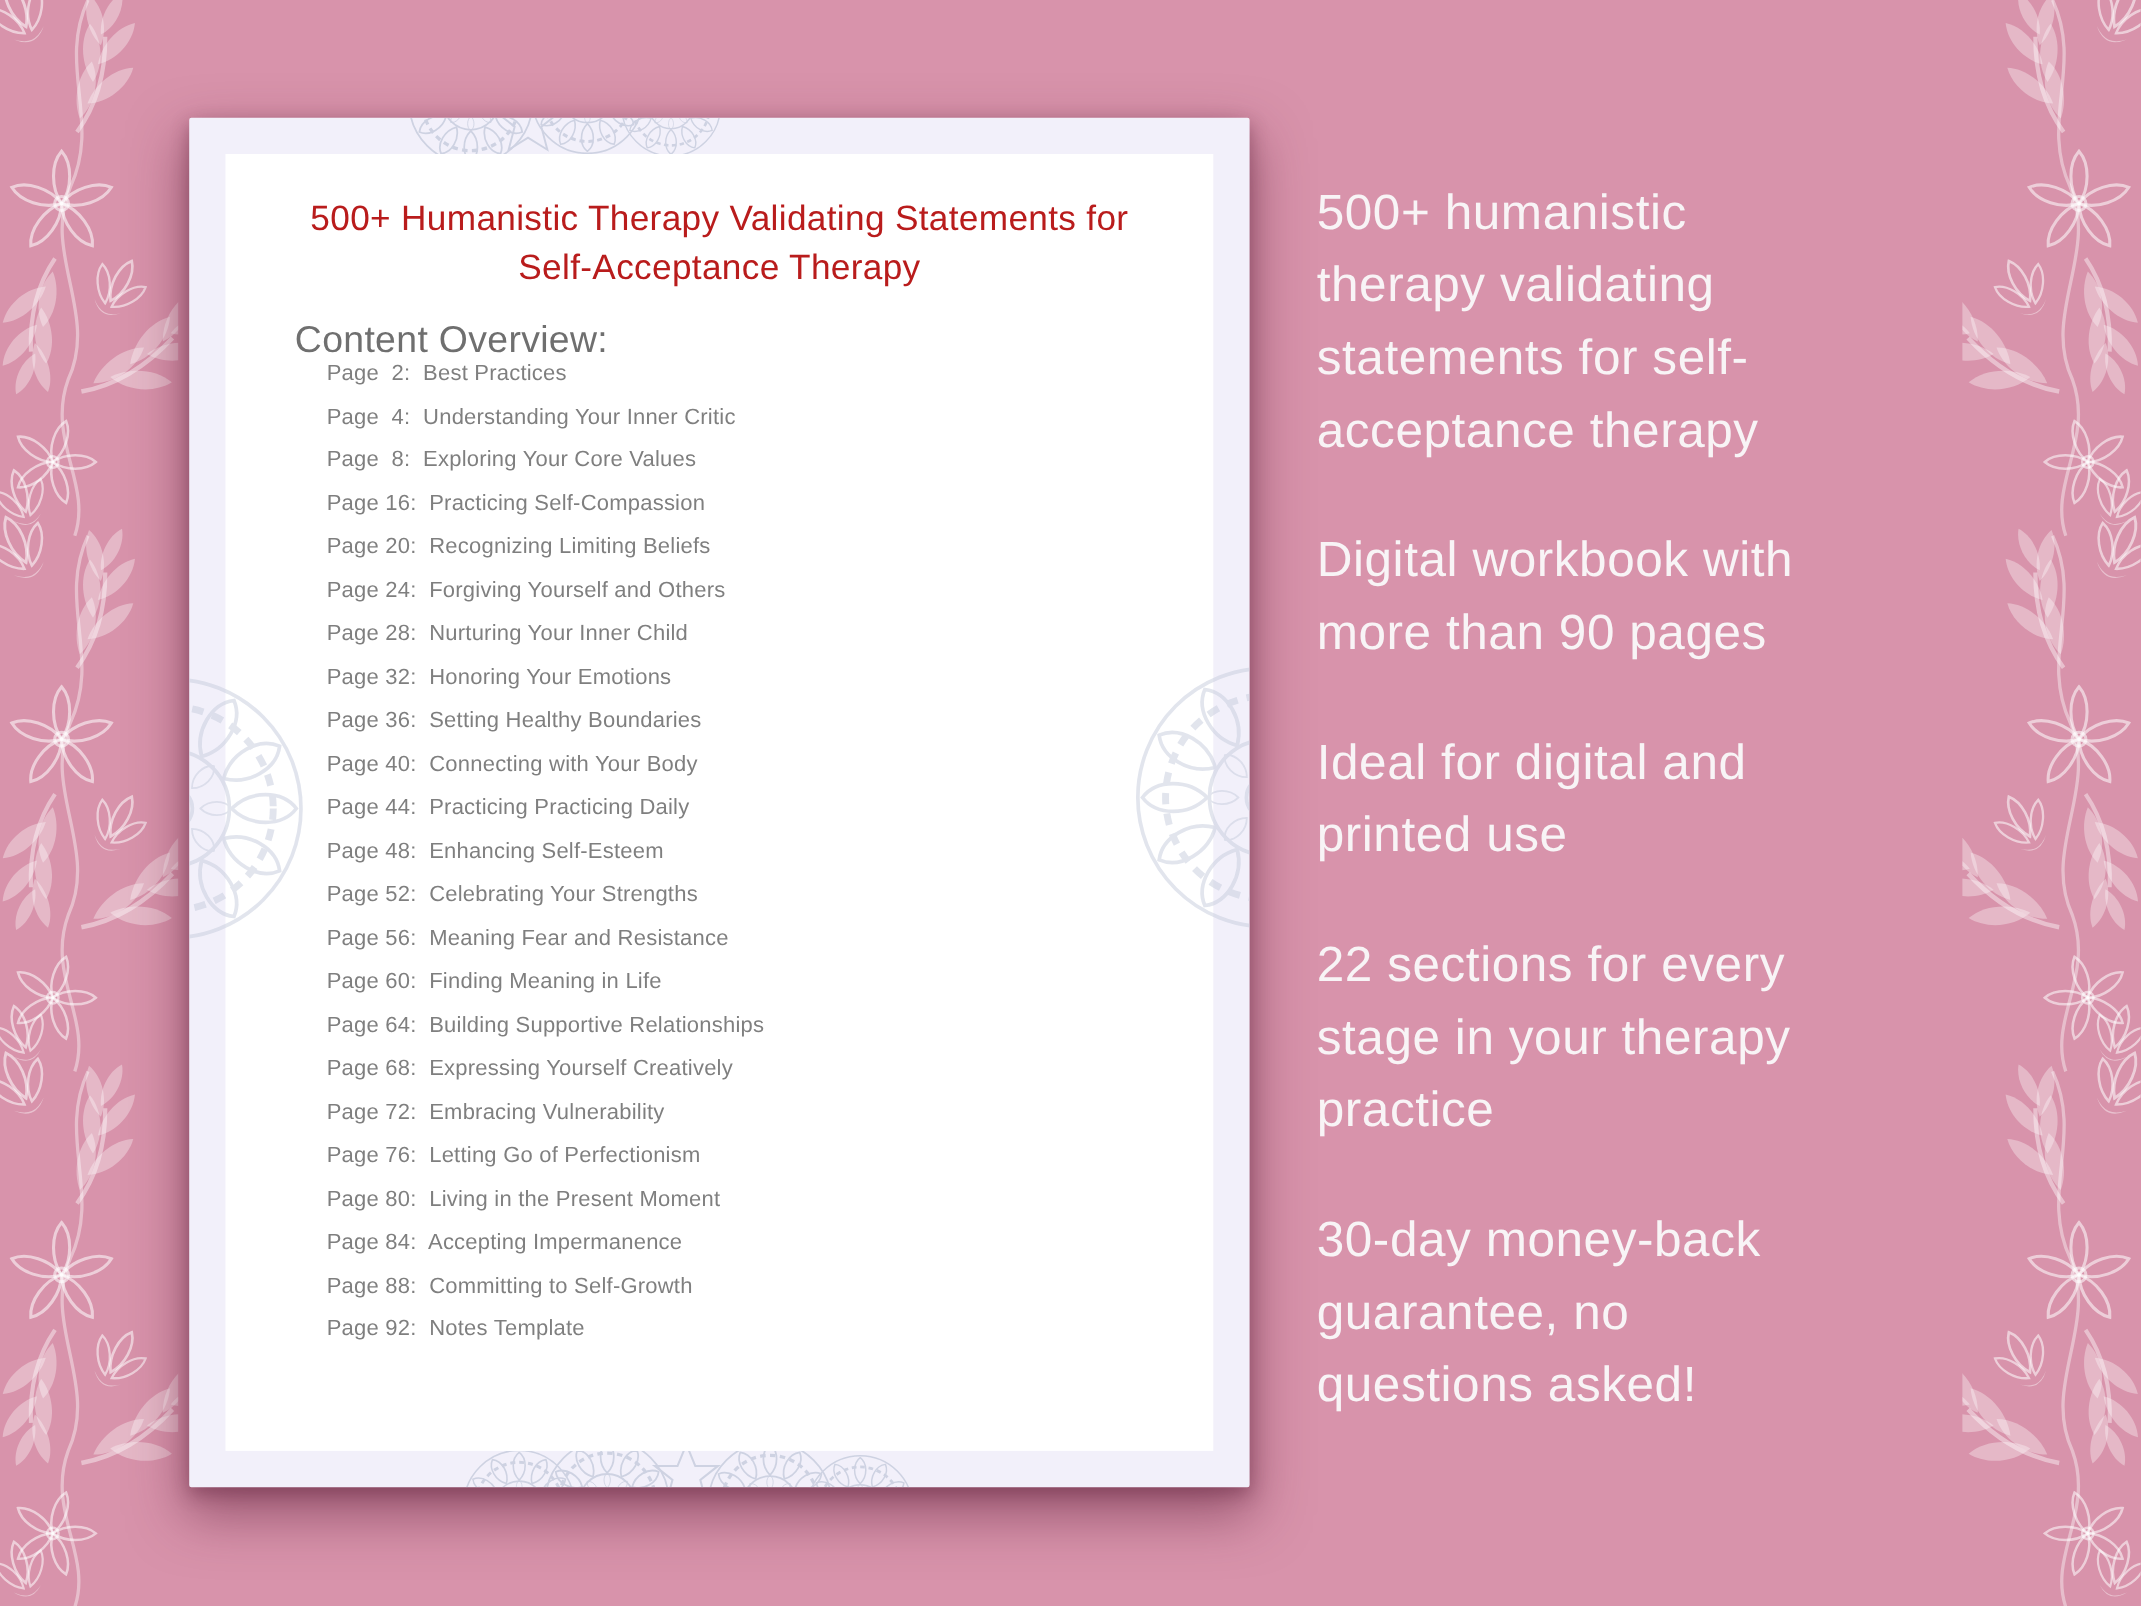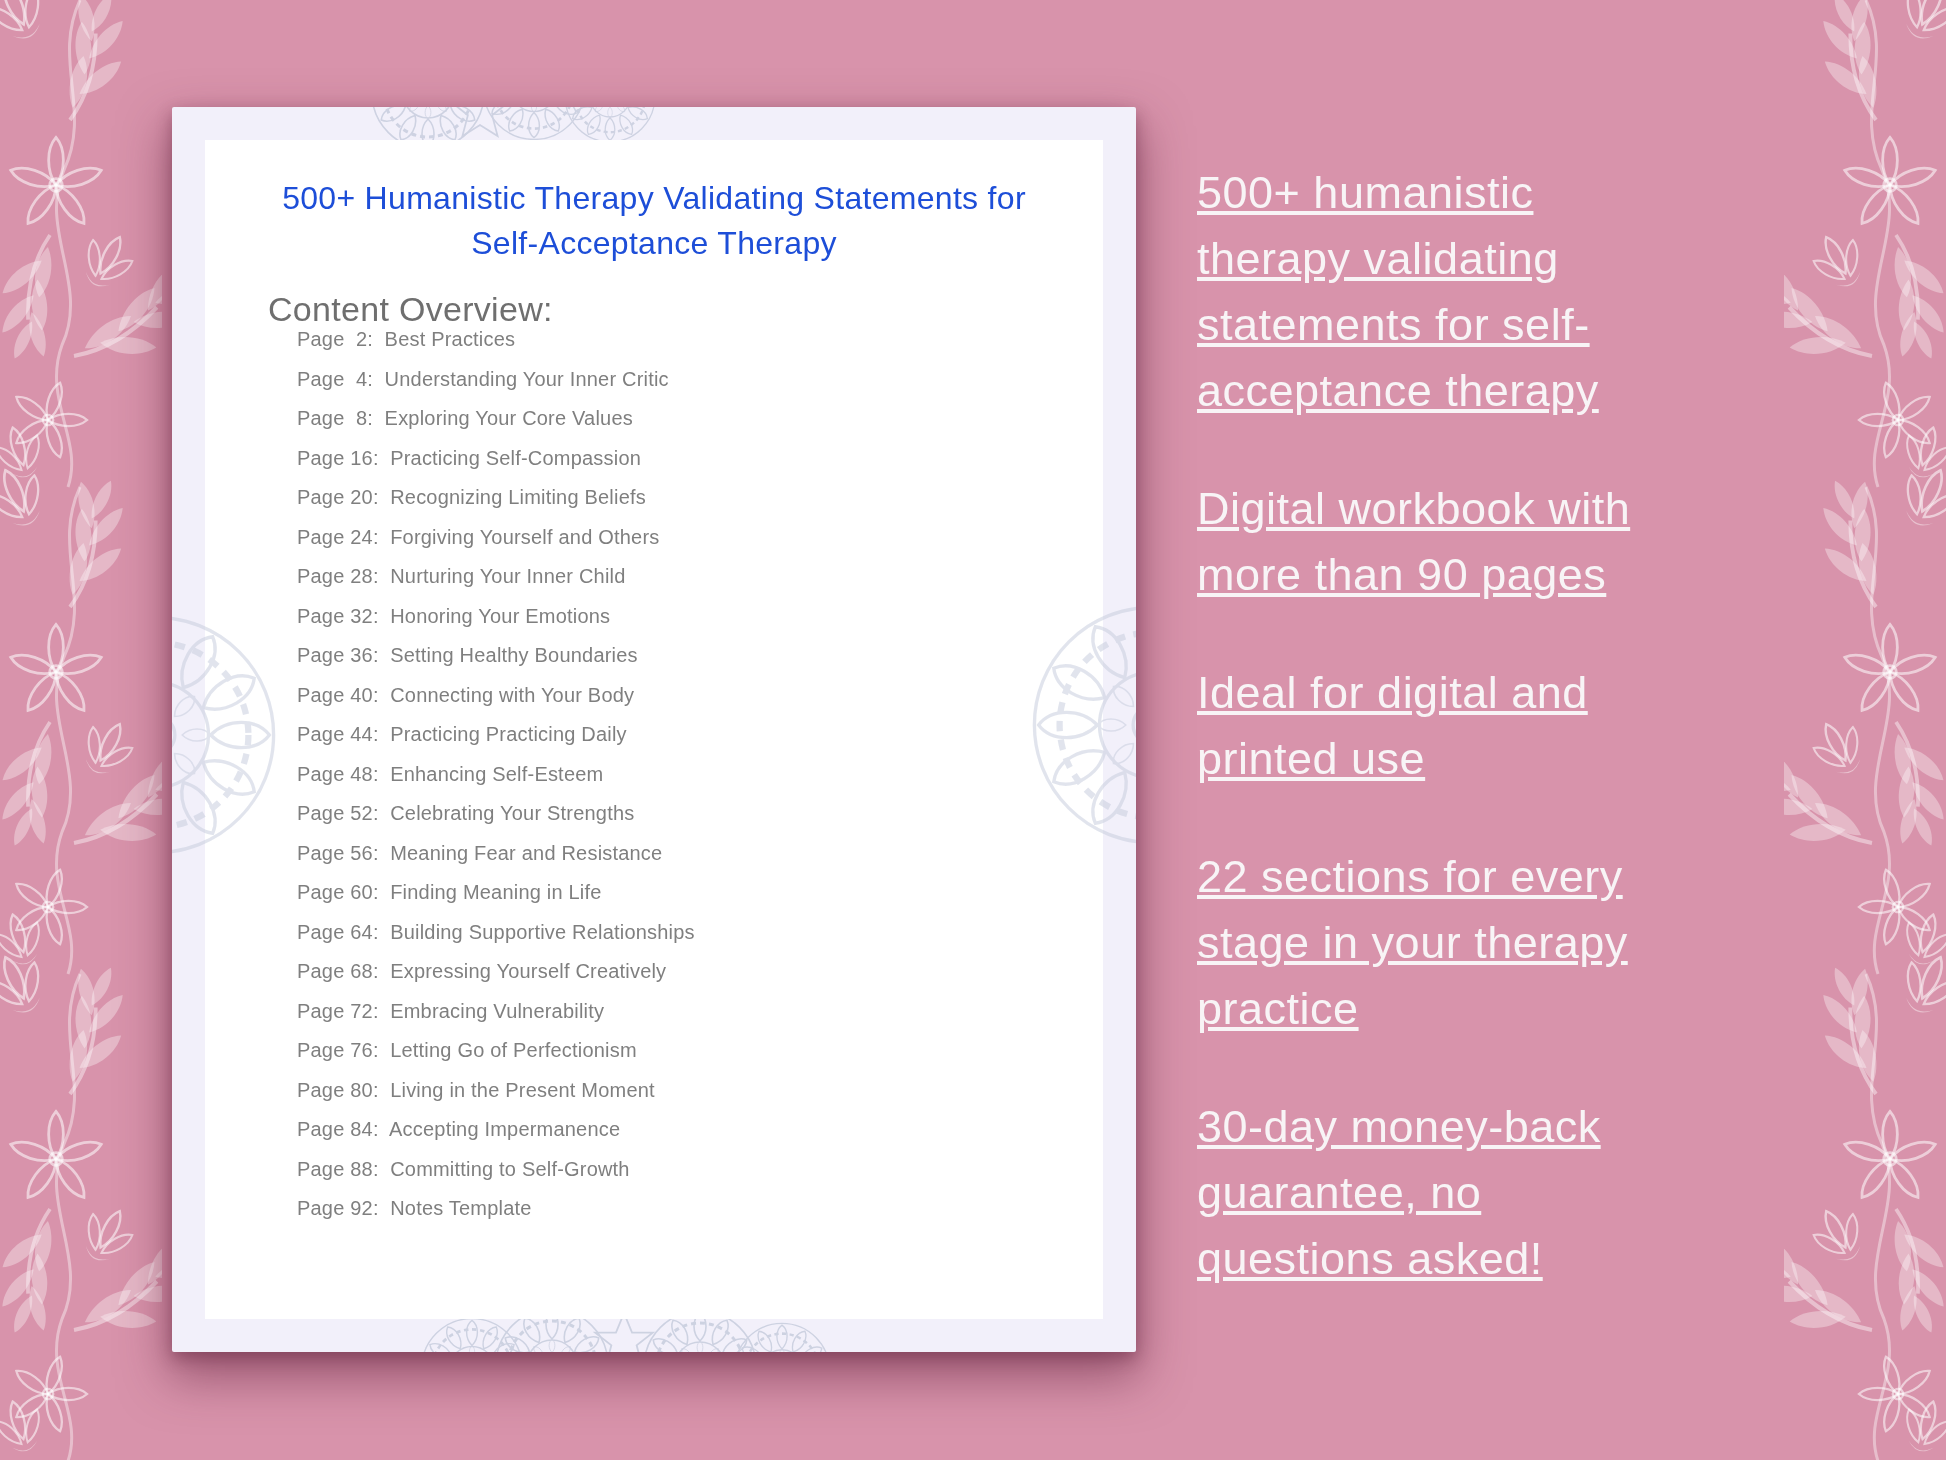--- a/index.html
+++ b/index.html
@@ -23,40 +23,39 @@
   .page {
     position:absolute; left:33px; top:33px; right:33px; bottom:33px;
     background:#ffffff; z-index:1;
   }
   .mandalas { position:absolute; left:0; top:0; width:964px; height:1245px; z-index:2; pointer-events:none; }
   .page-content { position:absolute; left:33px; top:33px; right:33px; bottom:33px; z-index:3; }
 
   .doc-title {
     margin-top:36px; text-align:center;
     font-size:32px; line-height:45px; font-weight:500;
-    color:#1d4ed8; letter-spacing:0.3px;
+    color:#b91c1c; letter-spacing:0.3px;
   }
   .overview-heading {
     position:absolute; left:63px; top:150px;
     font-size:34px; color:#6f6f6f; letter-spacing:0.3px;
   }
   .toc {
     position:absolute; left:92px; top:180px; right:20px;
     list-style:none;
   }
   .toc li {
     font-size:20px; line-height:39.5px; color:#7f7f7f;
     letter-spacing:0.2px; white-space:pre;
   }
 
   
   .marketing {
     position:absolute; left:1197px; top:160px; width:690px;
     color:#f8f4f6;
-    text-decoration:underline;
   }
   .marketing p {
     font-size:45px; line-height:66px; font-weight:300;
     letter-spacing:0.5px; margin:0 0 52px 0;
   }
 </style>
 </head>
 <body>
 
 <svg width="0" height="0" style="position:absolute" aria-hidden="true">

